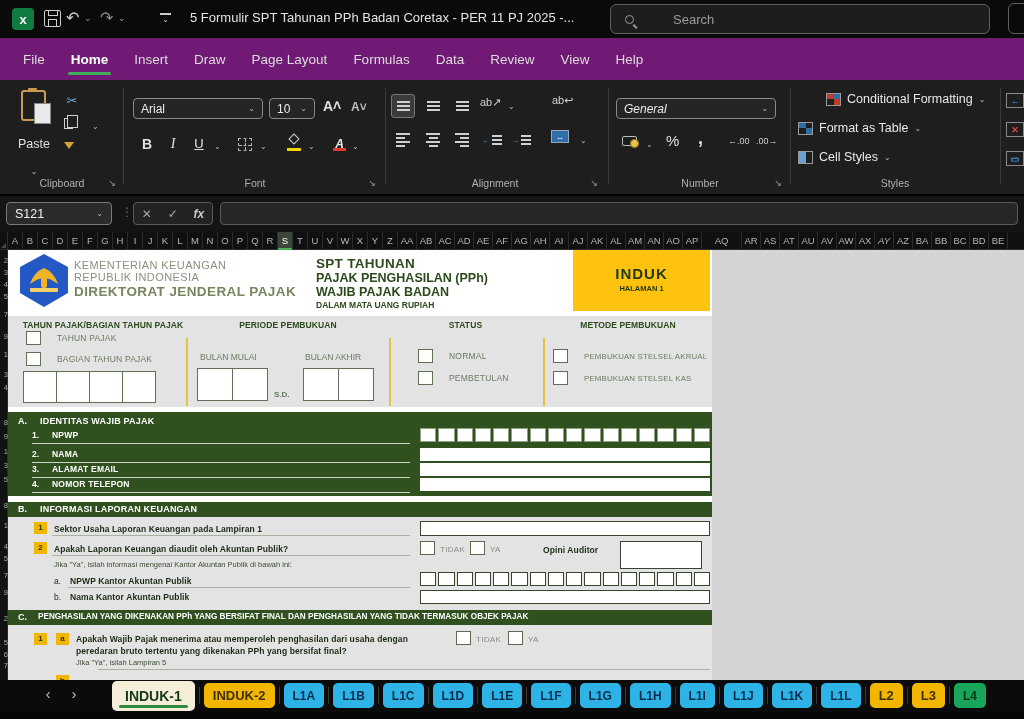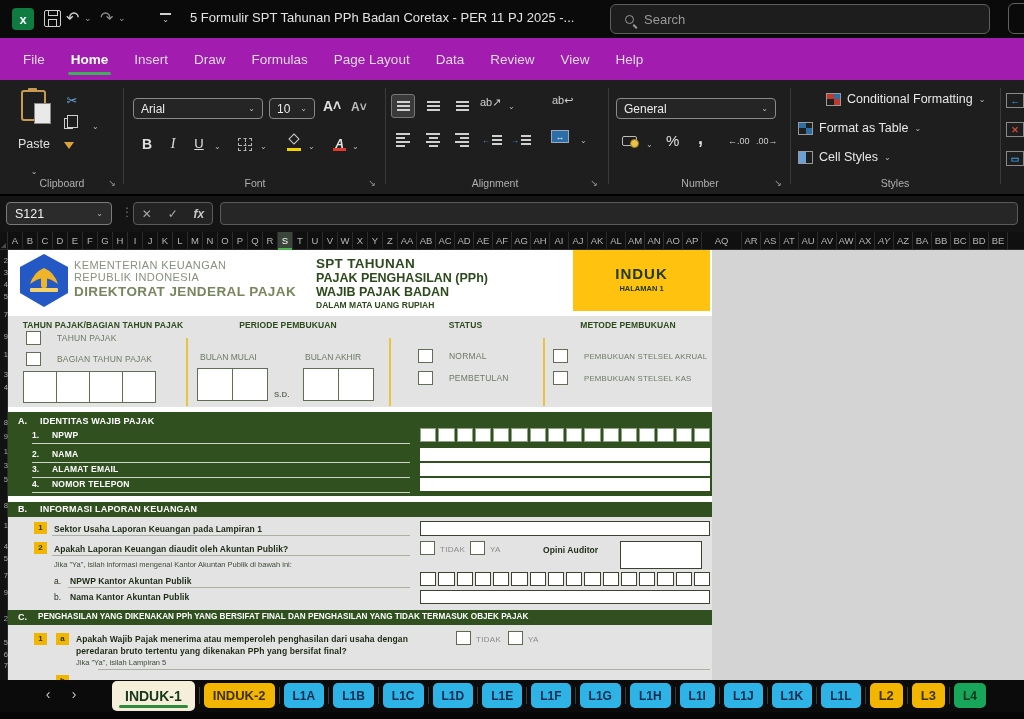--- a/index.html
+++ b/index.html
@@ -12,25 +12,25 @@
   .save-ic{position:absolute;left:44px;top:10px;width:17px;height:17px;border:1.6px solid #cfcfcf;border-radius:2px;}
   .save-ic::before{content:'';position:absolute;top:-1px;left:3px;width:8px;height:5px;border:1px solid #cfcfcf;border-top:none;}
   .save-ic::after{content:'';position:absolute;bottom:0;left:3px;width:7px;height:6px;border:1px solid #cfcfcf;border-bottom:none;}
   .tb-glyph{position:absolute;top:7px;font-size:16px;color:#cfcfcf;line-height:22px;}
   .tb-chev{position:absolute;top:13px;font-size:9px;color:#9a9a9a;}
   .qat-ic{position:absolute;left:160px;top:13px;width:11px;border-top:2px solid #cfcfcf;font-size:8px;color:#cfcfcf;text-align:center;line-height:9px;}
   #doc-title{position:absolute;left:190px;top:10px;font-size:13px;color:#e3e3e3;white-space:nowrap;}
   #searchbox{position:absolute;left:610px;top:4px;width:380px;height:30px;background:#1d1d1d;border:1px solid #5f5f5f;border-radius:6px;display:flex;align-items:center;padding-left:14px;gap:10px;}
   .search-glyph{width:9px;height:9px;border:1.6px solid #9a9a9a;border-radius:50%;position:relative;}
   .search-glyph::after{content:'';position:absolute;left:8px;top:8px;width:5px;height:1.6px;background:#9a9a9a;transform:rotate(45deg);transform-origin:0 0;}
-  #search-ph{color:#9a9a9a;font-size:13px;}
+  #search-ph{color:#9a9a9a;font-size:13px;margin-left:29px;}
   #tb-partial{position:absolute;left:1008px;top:3px;width:30px;height:31px;border:1px solid #5f5f5f;border-radius:6px;}
 
   
-  #menubar{position:absolute;left:0;top:38px;width:1024px;height:42px;background:#a21caf;display:flex;align-items:center;padding-left:10px;}
+  #menubar{position:absolute;left:0;top:38px;width:1024px;height:42px;background:#701a75;display:flex;align-items:center;padding-left:10px;}
   .menu-item{position:relative;padding:0 13px;font-size:13.5px;color:#dcdcdc;height:42px;display:flex;align-items:center;cursor:default;}
   .menu-item.active{color:#fff;font-weight:700;}
   .menu-item.active::after{content:'';position:absolute;left:10px;right:10px;bottom:5px;height:3px;border-radius:2px;background:var(--accent-green,#3fae5a);}
 
   
   #ribbon{position:absolute;left:0;top:80px;width:1024px;height:116px;background:#1e1e1e;border-bottom:2px solid #000;}
   .vsep{position:absolute;top:8px;height:96px;width:1px;background:#3a3a3a;}
   .grp-label{position:absolute;bottom:5px;font-size:10.5px;color:#b0b0b0;text-align:center;}
   .launcher{position:absolute;bottom:5px;font-size:9px;color:#9a9a9a;width:12px;height:12px;line-height:12px;text-align:center;border-radius:2px;}
   .combo{position:absolute;background:#252525;border:1px solid #8a8a8a;border-radius:4px;color:#ececec;font-size:12px;display:flex;align-items:center;padding:0 7px;height:21px;}
@@ -176,22 +176,22 @@
     </div>
     <div id="tb-partial"></div>
   </div>
 
   <div id="menubar">
     <div id="menu-items" style="display:flex;height:42px;">
         <div class="menu-item">File</div>
         <div class="menu-item active">Home</div>
         <div class="menu-item">Insert</div>
         <div class="menu-item">Draw</div>
+        <div class="menu-item">Page Layout</div>
         <div class="menu-item">Formulas</div>
-        <div class="menu-item">Page Layout</div>
         <div class="menu-item">Data</div>
         <div class="menu-item">Review</div>
         <div class="menu-item">View</div>
         <div class="menu-item">Help</div>
       </div>
   </div>
 
   <div id="ribbon">
     <div class="vsep" style="left:123px;"></div>
     <div class="vsep" style="left:385px;"></div>
@@ -310,21 +310,21 @@
           <i style="width:10px;"></i>
         </i>
       </span>
     <span class="ric" style="left:551px;top:50px;">
         <i class="merge-ic">↔</i>
       </span>
     <span class="chev" style="position:absolute;left:580px;top:56px;">⌄</span>
     <div class="grp-label" style="left:440px;width:110px;">Alignment</div>
     <span class="launcher" style="left:588px;">↘</span>
 
-    <div class="combo" style="left:616px;top:18px;width:160px;">
+    <div class="combo" style="left:616px;top:18px;width:160px;font-style:italic;">
       <span class="cv">General</span>
       <span class="ch">⌄</span>
     </div>
     <span class="ric" style="left:622px;top:56px;">
         <i class="acct-ic"></i>
       </span>
     <span class="chev" style="position:absolute;left:646px;top:60px;">⌄</span>
     <span class="ric" style="left:666px;top:52px;font-size:15px;">%</span>
     <span class="ric" style="left:698px;top:48px;font-size:18px;font-weight:700;">,</span>
     <span class="ric" style="left:728px;top:56px;font-size:9px;color:#d0d0d0;">←.00</span>

